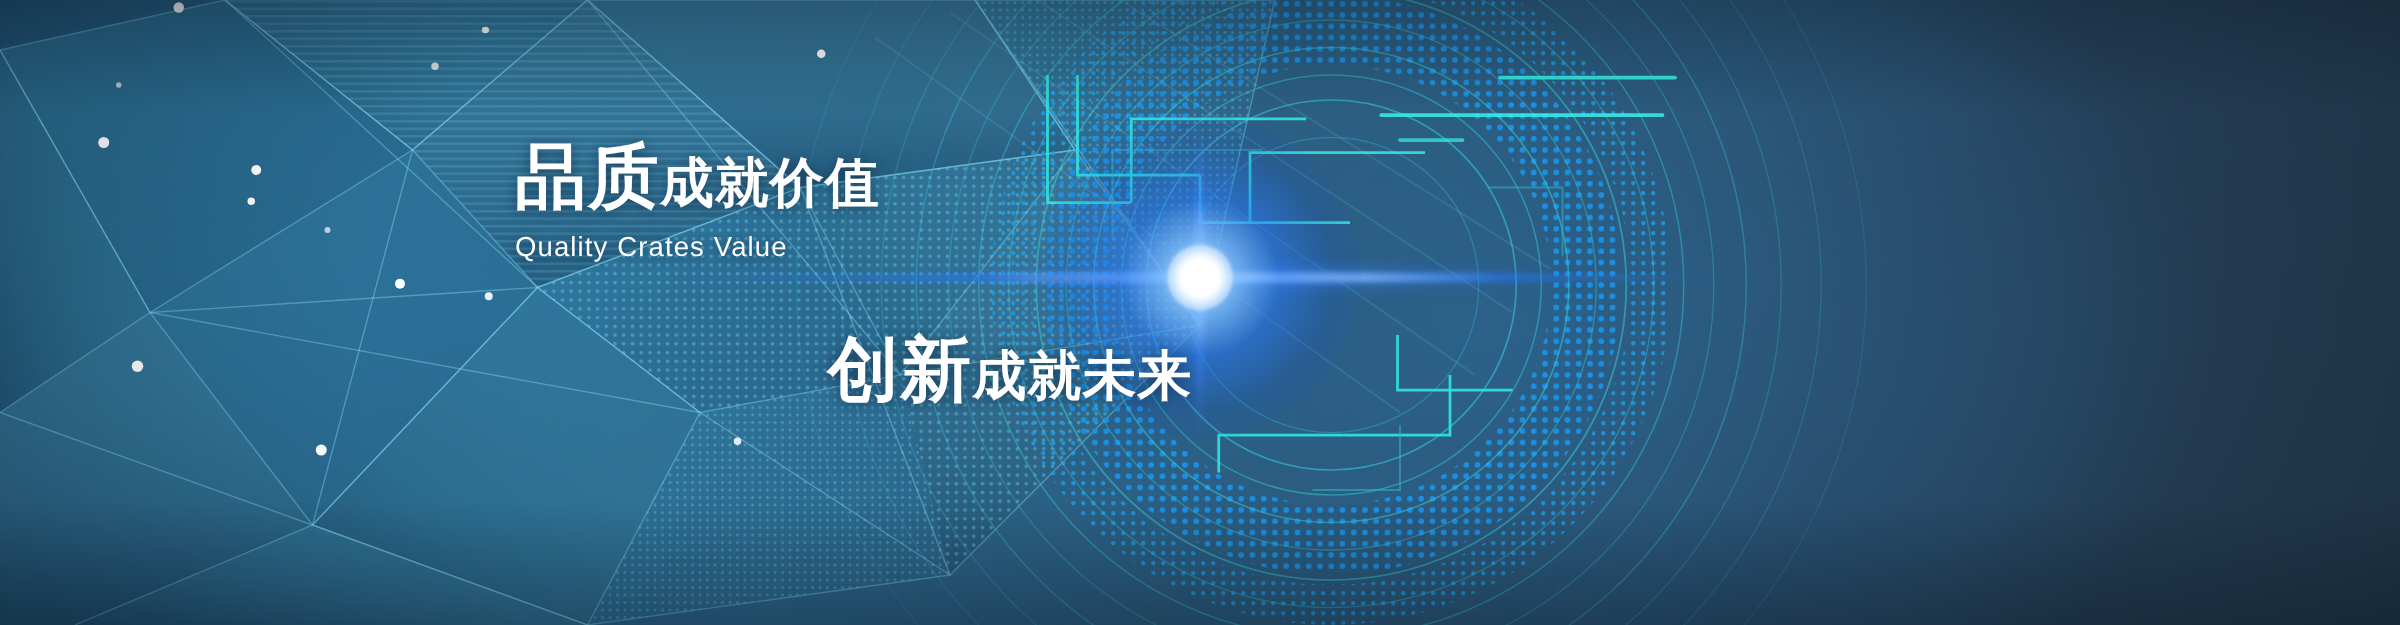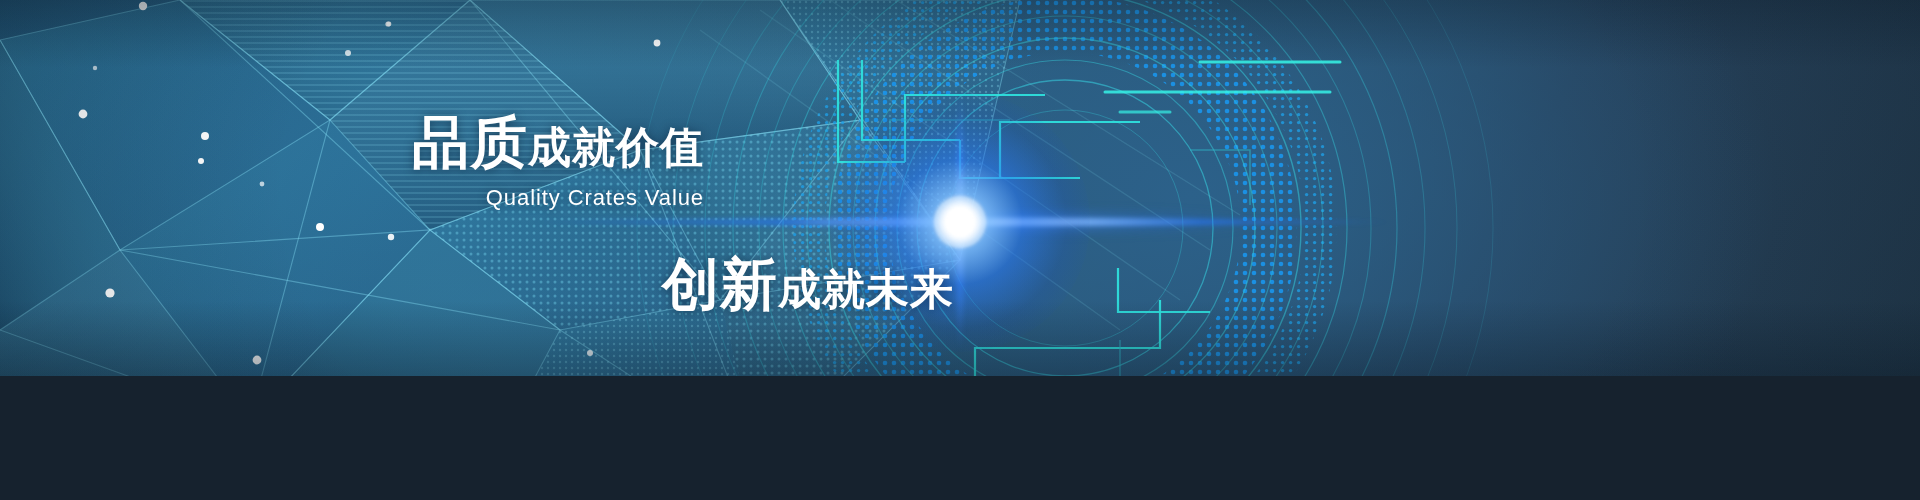--- a/index.html
+++ b/index.html
@@ -1,20 +1,20 @@
 <!DOCTYPE html>
 <html><head>
 <meta charset="utf-8">
 <style>
   html,body{margin:0;padding:0;background:#16222e;}
   body{font-family:"Liberation Sans","DejaVu Sans",sans-serif;}
 
   #banner{
     position:relative;
-    width:1920px;height:376px;
+    width:1920px;height:500px;
     overflow:hidden;
     background:
       radial-gradient(ellipse 1100px 700px at 20% 45%, #2a6b93 0%, rgba(42,107,147,0) 62%),
       radial-gradient(ellipse 900px 620px at 62% 52%, #2c618a 0%, rgba(44,97,138,0) 65%),
       linear-gradient(118deg,#1d4e6e 0%,#265b7e 22%,#2b6184 40%,#2a5775 58%,#26425c 76%,#22394c 100%);
   }
 
   
   .layer{position:absolute;inset:0;}
   .layer svg{display:block;width:1920px;height:500px;}
@@ -63,22 +63,22 @@
     white-space:nowrap;line-height:1;
     text-shadow:0 1px 10px rgba(8,26,48,.55);
   }
   .cn .big{font-size:57px;font-weight:bold;letter-spacing:1px;}
   .cn .sm{font-size:43px;font-weight:bold;letter-spacing:1px;}
   .en{
     font-size:22px;letter-spacing:.9px;white-space:nowrap;
     text-shadow:0 1px 8px rgba(8,26,48,.5);
   }
   #block-quality{left:412px;top:114px;}
-  #block-quality .en{margin-top:14px;text-align:right;}
-  #block-innovation{left:662px;top:256px;}
+  #block-quality .en{margin-top:14px;}
+  #block-innovation{left:662px;top:268px;}
   #block-innovation .en{margin-top:14px;}
 </style>
 </head>
 <body>
 
 <div id="banner">
 
   <div class="layer">
     <svg viewBox="0 0 1920 500" xmlns="http://www.w3.org/2000/svg">
       <defs>

